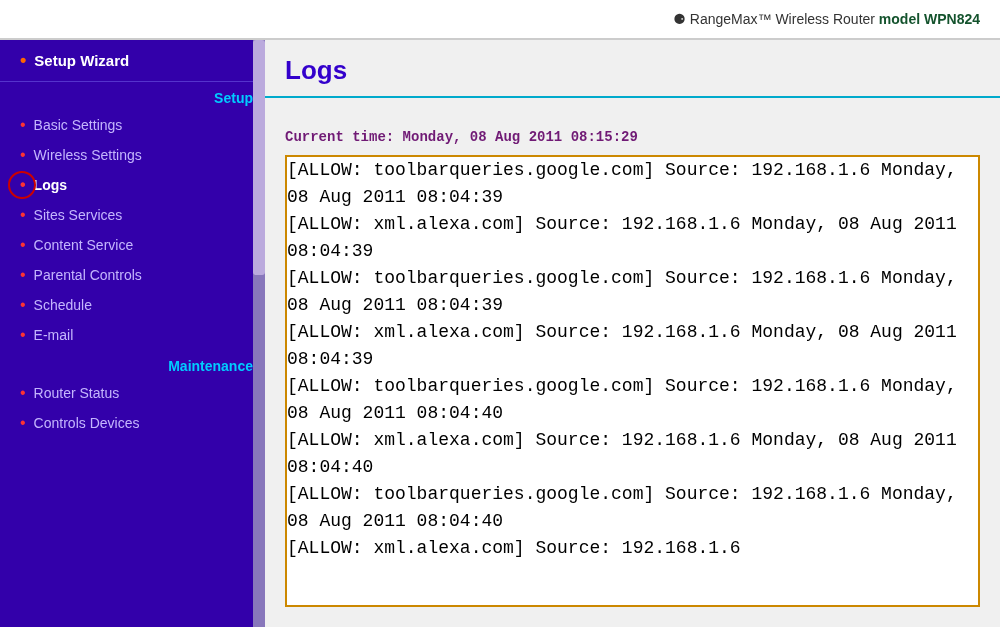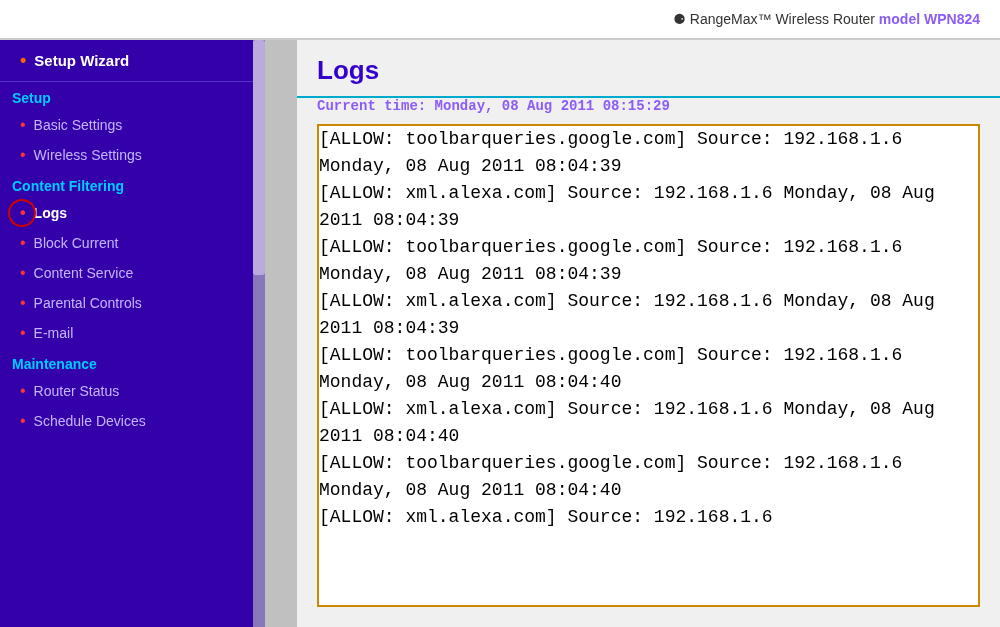--- a/index.html
+++ b/index.html
@@ -22,29 +22,28 @@
       border-bottom: 2px solid #cccccc;
     }
     .top-header-text {
       font-size: 14px;
       color: #333333;
     }
     .top-header-text .brand {
       color: #333333;
     }
     .top-header-text .model {
-      color: #8b5cf6;
+      color: #14532d;
       font-weight: bold;
     }
 
     
     .main-layout {
       display: flex;
       height: calc(627px - 40px);
-      gap: 32px;
     }
 
     
     .sidebar {
       width: 265px;
       background: #3300aa;
       height: 100%;
       overflow-y: auto;
       flex-shrink: 0;
       position: relative;
@@ -139,22 +138,22 @@
       font-weight: bold;
       padding: 15px 20px 10px 20px;
       border-bottom: 2px solid #00aacc;
     }
 
     
     .current-time {
       font-family: 'Courier New', monospace;
       font-size: 14px;
       font-weight: bold;
-      color: #8b5cf6;
-      padding: 0 20px 10px 20px;
+      color: #701a75;
+      padding: 31px 20px 10px 20px;
     }
 
     
     .log-box-container {
       padding: 0 20px 20px 20px;
       flex: 1;
       overflow: hidden;
     }
 
     .log-box {
@@ -192,56 +191,58 @@
 </div>
 
 <div class="main-layout">
 
   <div class="sidebar">
 
     <div class="setup-wizard-btn">
       <span>Setup Wizard</span>
     </div>
 
-    <div style="position:relative;">
+    <div style="position:relative;text-align:right;">
 
       <div class="section-heading">Setup</div>
       <div class="nav-item">
         <span>Basic Settings</span>
       </div>
       <div class="nav-item">
         <span>Wireless Settings</span>
       </div>
 
-      <div class="section-heading">Content Filtering</div>
 
       <div class="nav-item active" style="position:relative;">
         <span class="circle-outline"></span>
         <span>Logs</span>
       </div>
 
       <div class="nav-item">
-        <span>Block Current</span>
+        <span>Sites Services</span>
       </div>
       <div class="nav-item">
         <span>Content Service</span>
       </div>
       <div class="nav-item">
         <span>Parental Controls</span>
       </div>
       <div class="nav-item">
+        <span>Schedule</span>
+      </div>
+      <div class="nav-item">
         <span>E-mail</span>
       </div>
 
       <div class="section-heading">Maintenance</div>
       <div class="nav-item">
         <span>Router Status</span>
       </div>
       <div class="nav-item">
-        <span>Schedule Devices</span>
+        <span>Controls Devices</span>
       </div>
 
     </div>
 
     <div style="position:absolute; right:0; top:0; width:12px; height:100%; background:#8877bb; z-index:10;">
       <div style="width:100%; height:40%; background:#bbaadd; border-radius:3px;"></div>
     </div>
 
   </div>
 

